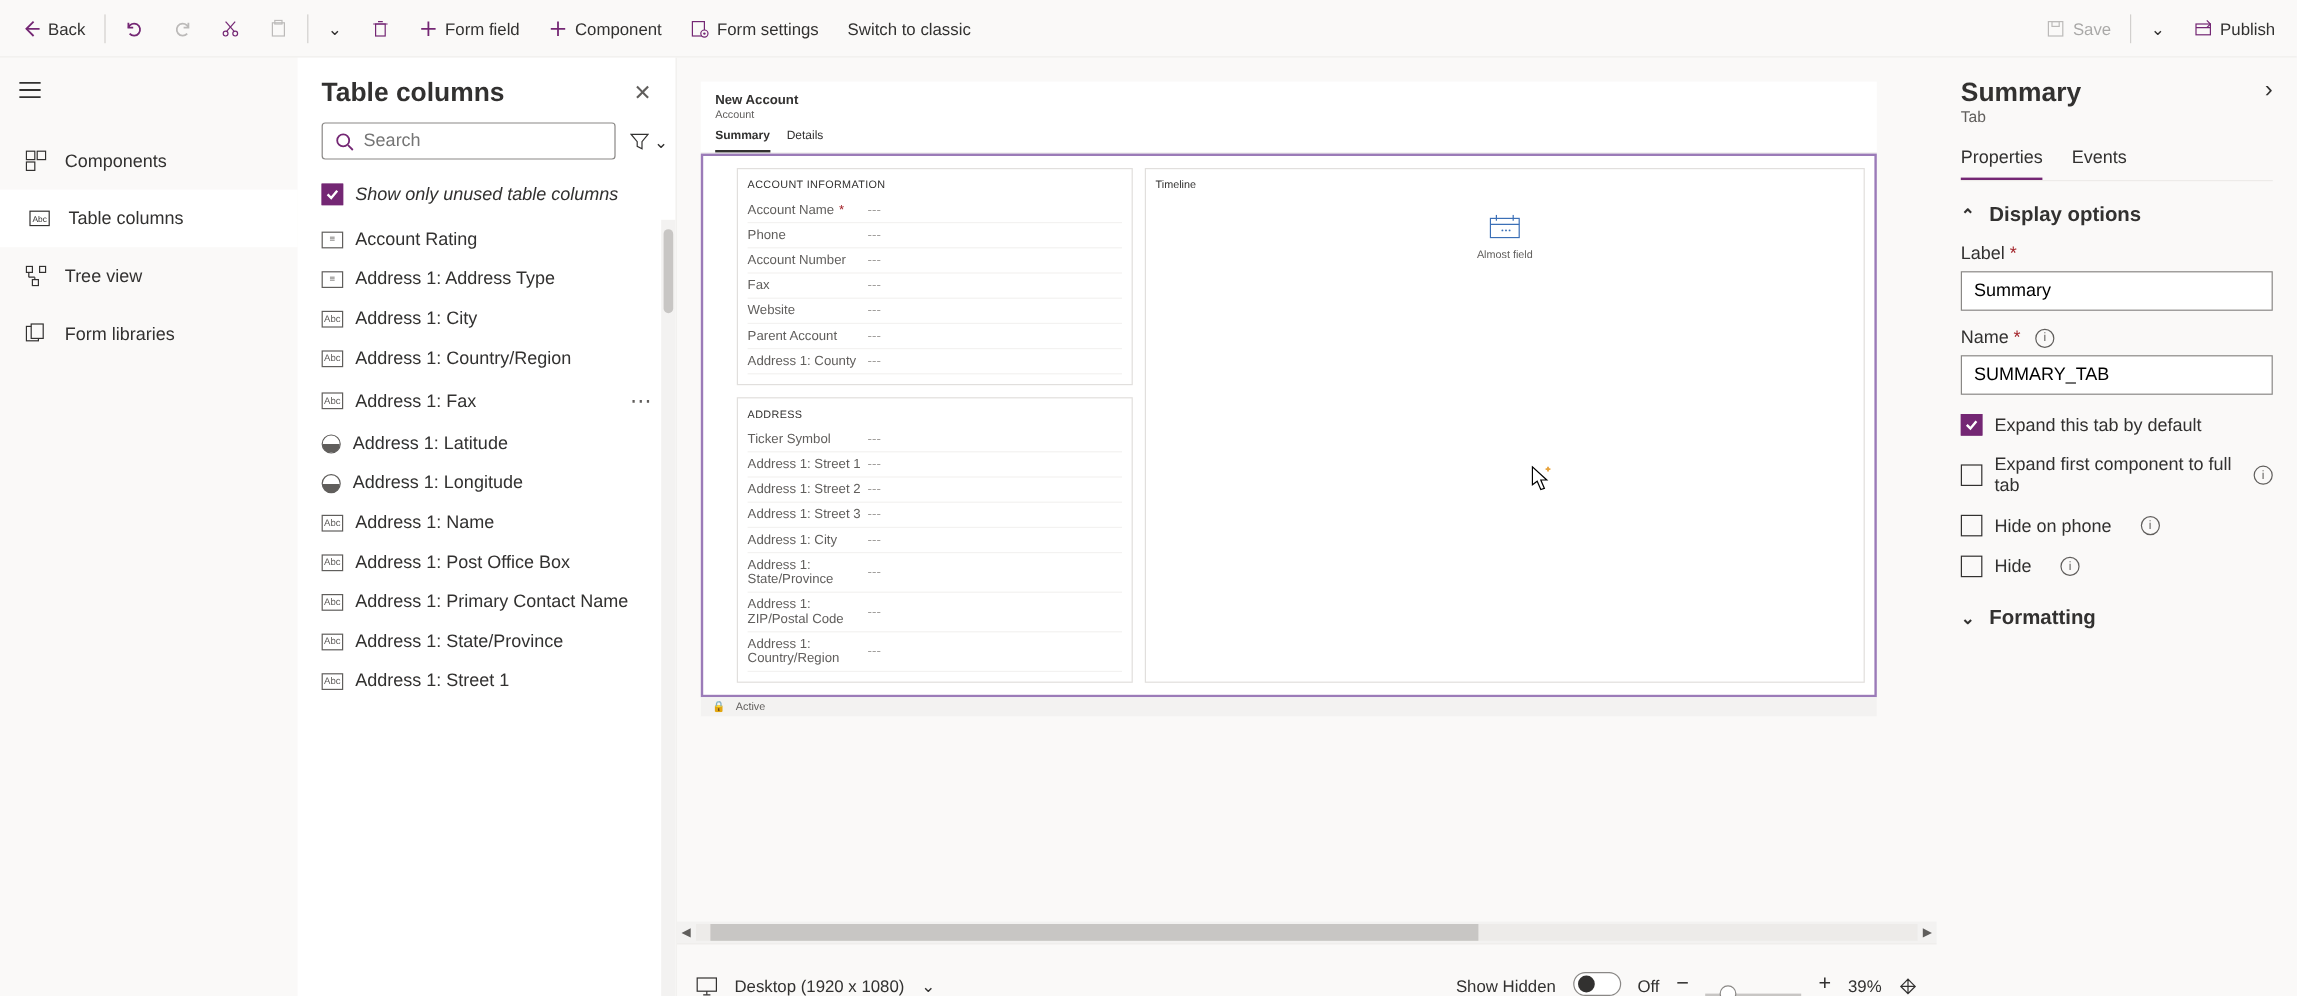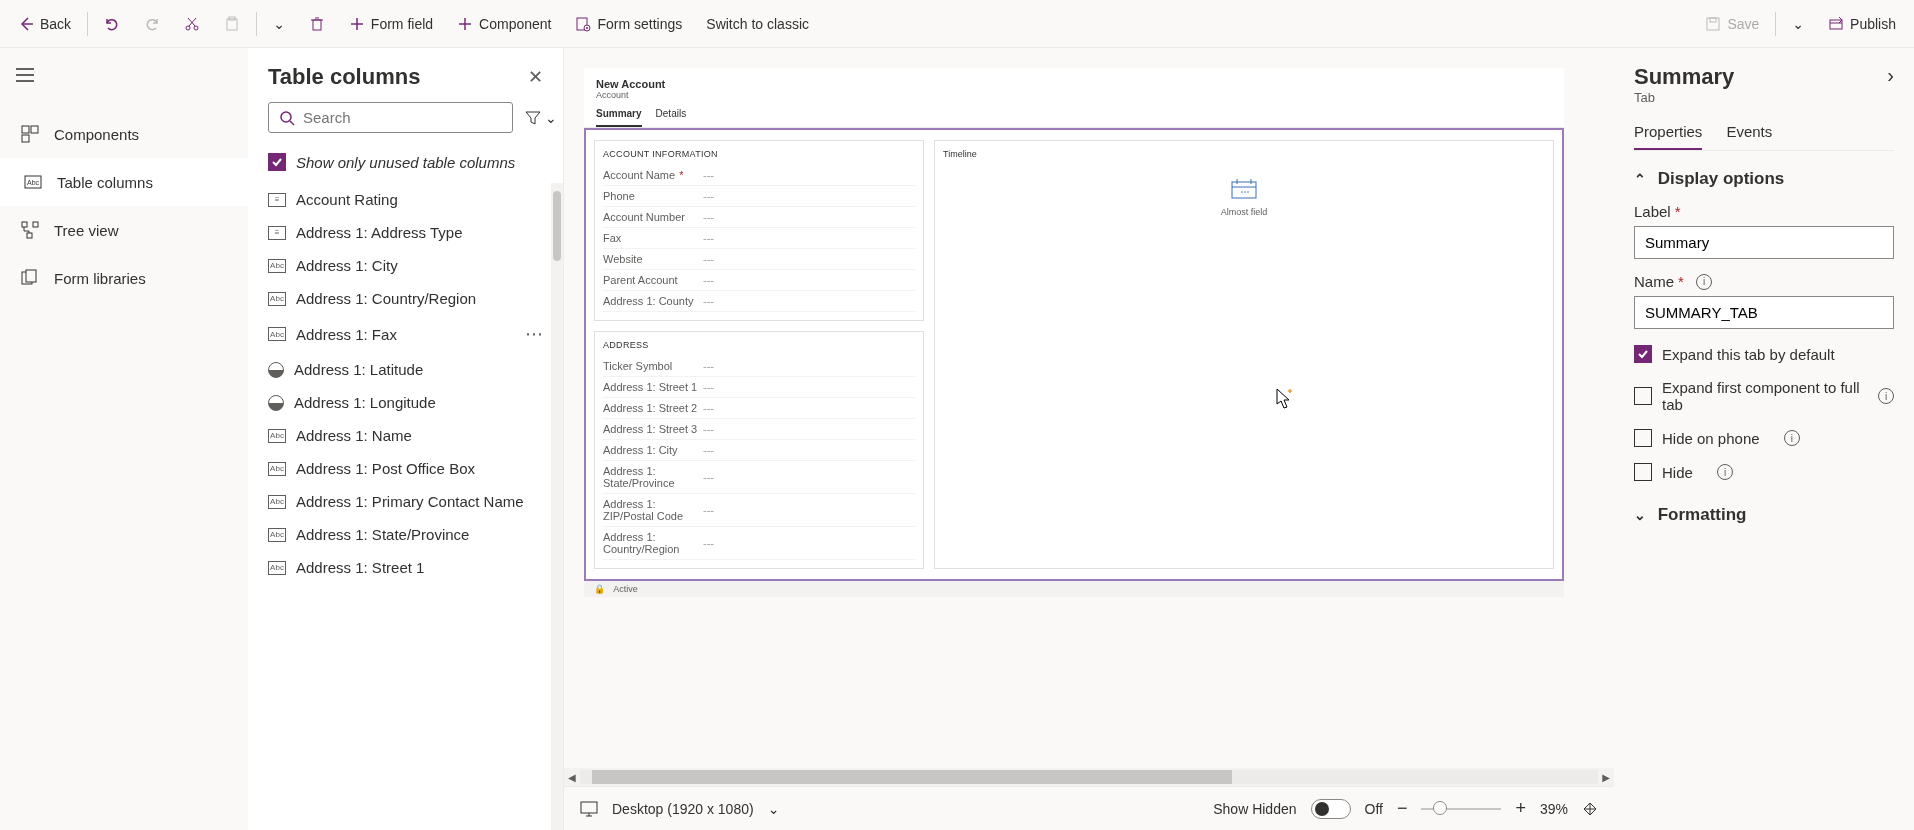--- a/index.html
+++ b/index.html
@@ -72,21 +72,21 @@
     .form-footer-bar { background: #f3f2f1; padding: 3px 10px; font-size: 9px; color: #605e5c; display: flex; gap: 8px; align-items: center;}
     .cursor-overlay { position: absolute; left: 712px; top: 340px; font-size: 16px; pointer-events: none; }
     
     
     .h-scroll { height: 18px; background: #f3f2f1; display: flex; align-items: center; padding: 0 4px; }
     .h-track { flex: 1; height: 14px; background: #edebe9; position: relative; margin: 0 4px; }
     .h-thumb { position: absolute; left: 12px; top: 0; width: 640px; height: 14px; background: #c8c6c4; }
     .h-arrow { font-size: 10px; color: #605e5c; cursor: pointer; }
     
     
-    .canvas-footer { height: 44px; display: flex; align-items: center; padding: 0 16px; gap: 14px; border-top: 1px solid #edebe9; font-size: 14px; }
+    .canvas-footer { height: 44px; display: flex; align-items: flex-end; padding: 0 16px; gap: 14px; border-top: 1px solid #edebe9; font-size: 14px; }
     .footer-spacer { flex: 1; }
     .toggle { width: 40px; height: 20px; background: #fff; border: 1px solid #8a8886; border-radius: 10px; position: relative; cursor: pointer; }
     .toggle-knob { width: 14px; height: 14px; background: #323130; border-radius: 50%; position: absolute; left: 3px; top: 2px; }
     .zoom-track { width: 80px; height: 2px; background: #c8c6c4; position: relative; }
     .zoom-handle { width: 14px; height: 14px; background: #fff; border: 1px solid #8a8886; border-radius: 50%; position: absolute; top: -7px; left: 12px; }
     
     
     .prop-pane { width: 300px; background: #faf9f8; padding: 16px 20px; overflow-y: auto; }
     .prop-header { display: flex; justify-content: space-between; align-items: start; }
     .prop-title { font-size: 22px; font-weight: 600; }
@@ -394,21 +394,21 @@
       <div class="form-preview">
         <div class="form-header">
           <div class="form-title">New Account</div>
           <div class="form-sub">Account</div>
         </div>
         <div class="form-tabs">
           <div class="form-tab active">Summary</div>
           <div class="form-tab">Details</div>
         </div>
         <div class="form-body">
-          <div style="display:flex;flex-direction:column;gap:10px;">
+          <div style="display:flex;flex-direction:column;gap:10px;margin-left:20px;">
             <div class="form-section">
               <div class="section-title">ACCOUNT INFORMATION</div>
               <div class="field-row">
                   <span class="field-label"><span>Account Name</span><span class="field-req">*</span></span>
                   <span class="field-val">---</span>
                 </div>
               <div class="field-row">
                   <span class="field-label">Phone</span>
                   <span class="field-val">---</span>
                 </div>

